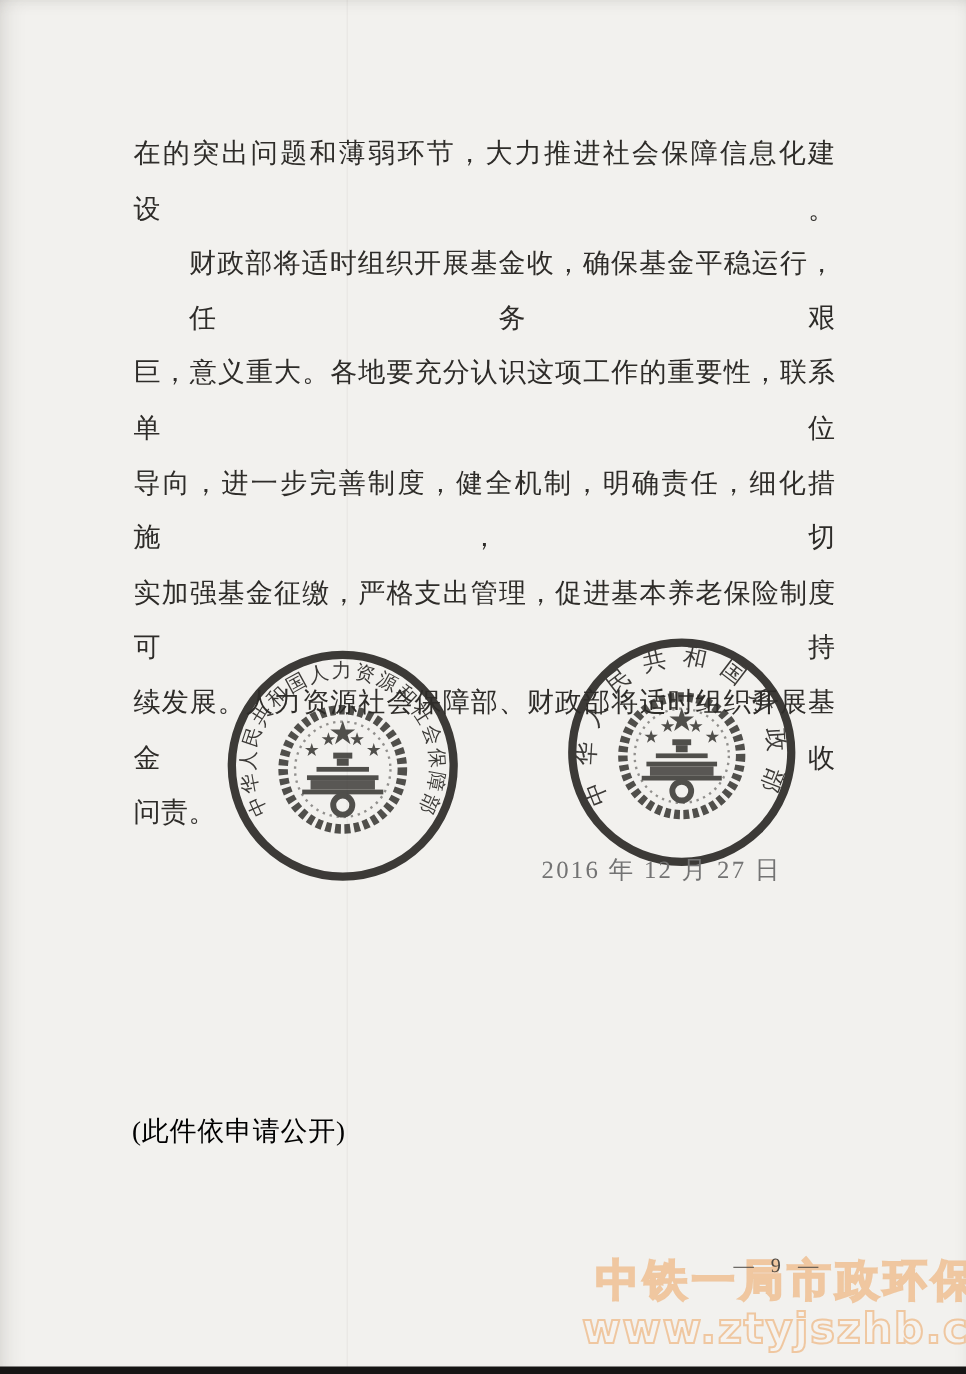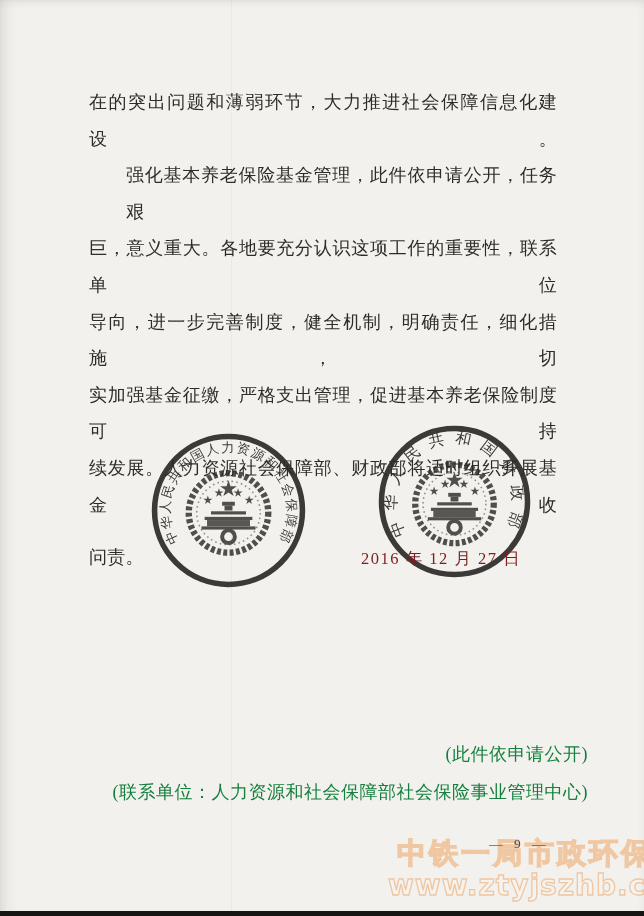--- a/index.html
+++ b/index.html
@@ -12,30 +12,30 @@
                inset -6px 0 14px -12px rgba(60,55,50,.15);
     text-decoration:underline;
   }
   .fold-line{position:absolute;left:231px;top:0;width:1px;height:916px;background:rgba(90,85,80,.05);}
   
   .body-text{position:absolute;left:89px;top:84px;width:468px;color:#2e2c29;
     font-size:18px;line-height:36.6px;}
   .line{width:100%;text-align:justify;text-align-last:justify;letter-spacing:.3px;
     text-justify:inter-character;white-space:nowrap0;}
   .line.indent{padding-left:37px;width:431px;}
-  .line.last{text-align-last:left;margin-top:16px;}
+  .line.last{text-align-last:left;}
   
   .seal{position:absolute;opacity:.92;}
   .seal-left{left:149px;top:431px;}
   .seal-right{left:376px;top:423px;}
-  .seal-date{position:absolute;left:361px;top:548px;width:170px;color:#7f1d1d;
+  .seal-date{position:absolute;left:361px;top:569px;width:170px;color:#737373;
     font-size:16.5px;letter-spacing:1.5px;white-space:nowrap;}
   
-  .notes{position:absolute;left:88px;top:735px;width:500px;color:#15803d;
-    font-size:18px;line-height:38px;text-align:right;}
+  .notes{position:absolute;left:88px;top:735px;width:500px;color:#000000;
+    font-size:18px;line-height:38px;}
   .note-line{letter-spacing:.5px;white-space:nowrap;}
   
   .page-number{position:absolute;left:489px;top:836px;color:#4c4843;
     font-size:13.5px;letter-spacing:4px;white-space:nowrap;}
   
   .watermark{position:absolute;font-family:"DejaVu Sans","Liberation Sans",sans-serif;
     font-weight:bold;color:rgba(255,252,248,.25);
     -webkit-text-stroke:1.3px rgba(238,184,134,.75);
     text-stroke:1.3px rgba(238,184,134,.75);white-space:nowrap;}
   .wm-line1{left:397px;top:834px;font-size:29px;letter-spacing:3px;}
@@ -44,21 +44,21 @@
   .scan-edge-bar{position:absolute;left:0;bottom:0;width:644px;height:5px;background:#161514;}
 </style>
 </head>
 <body>
 
 <div class="page">
   <div class="fold-line"></div>
 
   <div class="body-text">
     <div class="line">在的突出问题和薄弱环节，大力推进社会保障信息化建设。</div>
-    <div class="line indent">强化基本养老保险基金管理，此件依申请公开，任务艰</div>
+    <div class="line indent">财政部将适时组织开展基金收，确保基金平稳运行，任务艰</div>
     <div class="line">巨，意义重大。各地要充分认识这项工作的重要性，联系单位</div>
     <div class="line">导向，进一步完善制度，健全机制，明确责任，细化措施，切</div>
     <div class="line">实加强基金征缴，严格支出管理，促进基本养老保险制度可持</div>
     <div class="line">续发展。人力资源社会保障部、财政部将适时组织开展基金收</div>
     <div class="line last">问责。</div>
   </div>
 
   <svg class="seal seal-left" width="159" height="159" viewBox="0 0 200 200">
     <defs>
       <path id="arcL" d="M 36 137 A 74 74 0 1 1 164 137" fill="none"></path>
@@ -113,21 +113,20 @@
         <rect x="-34" y="11" width="68" height="4"></rect>
         <circle cy="24" r="8" fill="none" stroke="#2b2926" stroke-width="5"></circle>
       </g>
     </g>
   </svg>
 
   <div class="seal-date">2016 年 12 月 27 日</div>
 
   <div class="notes">
     <div class="note-line">(此件依申请公开)</div>
-    <div class="note-line">(联系单位：人力资源和社会保障部社会保险事业管理中心)</div>
   </div>
 
   <div class="watermark wm-line1">中铁一局市政环保</div>
   <div class="watermark wm-line2">www.ztyjszhb.com</div>
 
   <div class="page-number">— 9 —</div>
 
   <div class="scan-edge-bar"></div>
 </div>
 

